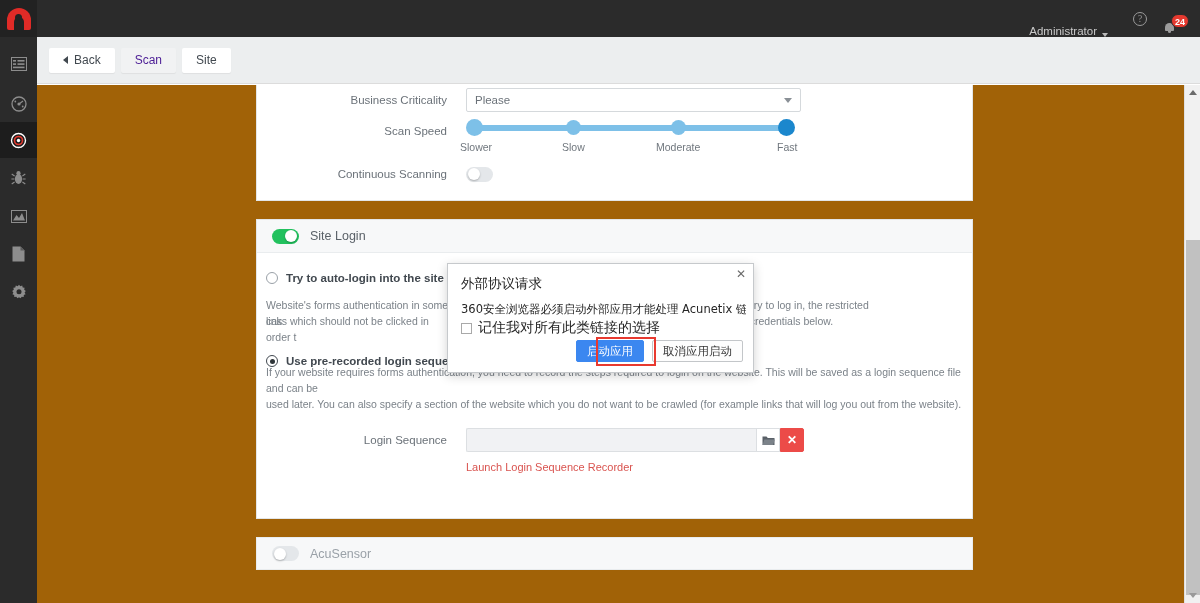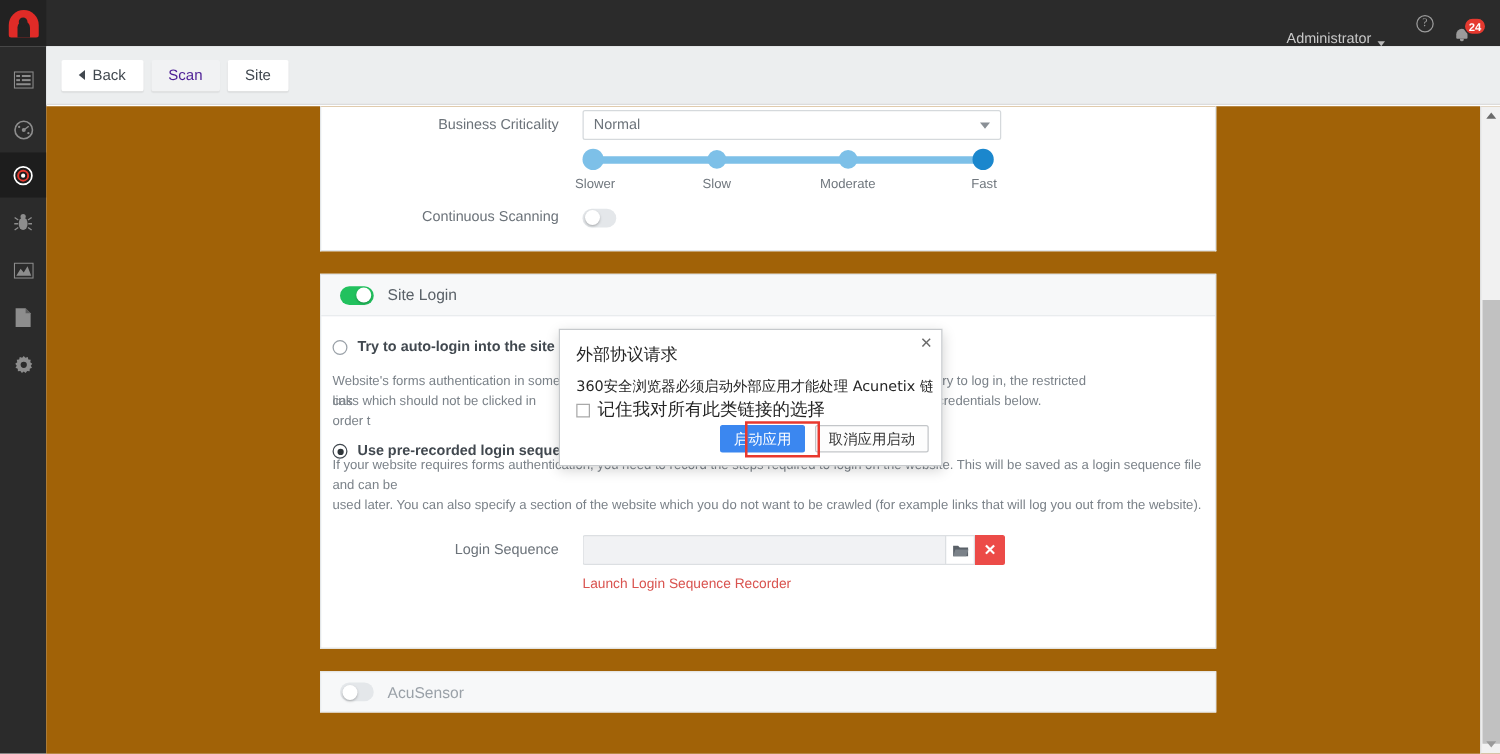--- a/index.html
+++ b/index.html
@@ -352,25 +352,28 @@
     </div>
   </div>
 
   <div class="content">
 
     <div class="panel panel-top">
 
       <div class="row" style="left:0; top:0px; width:100%; height:30px;">
         <div class="flabel" style="width:190px;">Business Criticality</div>
         <div class="sel" style="margin-left:19px;">
-          <span>Normal</span>
+          <span>Please</span>
           <span class="cd"></span>
         </div>
       </div>
 
+      <div class="row" style="left:0; top:30px; width:100%; height:32px;">
+        <div class="flabel" style="width:190px;">Scan Speed</div>
+      </div>
 
       <div style="position:absolute; left:209px; top:34px; width:340px; height:36px;">
         <div class="slider-track" style="left:7px; top:6px; width:316px;"></div>
         <div class="knob" style="left:0px; top:0px; width:17px;height:17px;"></div>
         <div class="knob" style="left:100px; top:1px; width:15px;height:15px;"></div>
         <div class="knob" style="left:205px; top:1px; width:15px;height:15px;"></div>
         <div class="knob sel-knob" style="left:312px; top:0px; width:17px;height:17px;"></div>
         <div class="slabel" style="left:-6px; top:22px;">Slower</div>
         <div class="slabel" style="left:96px; top:22px;">Slow</div>
         <div class="slabel" style="left:190px; top:22px;">Moderate</div>

